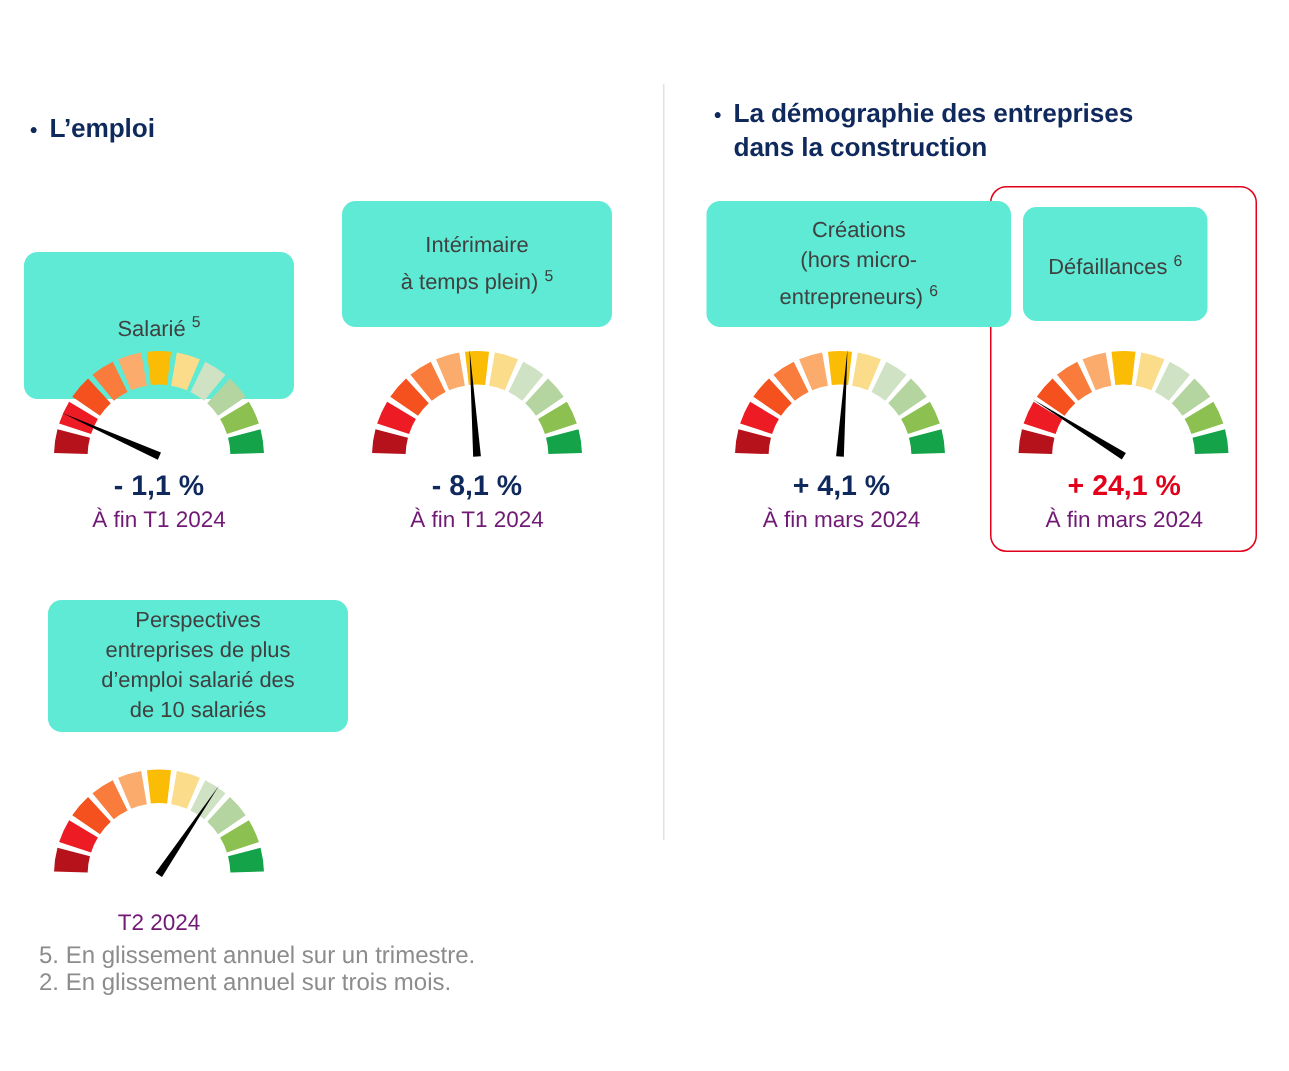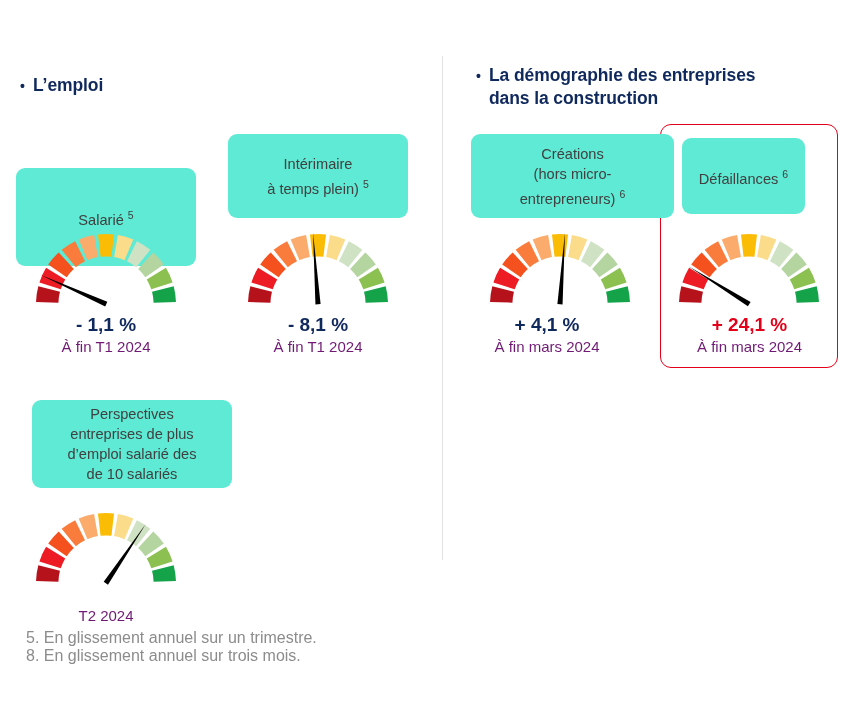--- a/index.html
+++ b/index.html
@@ -82,21 +82,21 @@
   }
   .value-main.alert { color: #e2001a; }
   .value-sub {
     color: #701a75;
     font-size: 15px;
     line-height: 20px;
     white-space: nowrap;
   }
   #val-salarie      { left: 16px;  top: 313px; width: 180px; }
   #val-interimaire  { left: 228px; top: 313px; width: 180px; }
-  #val-creations    { left: 457px; top: 313px; width: 180px; }
+  #val-creations    { left: 471px; top: 313px; width: 180px; }
   #val-defaillances { left: 682px; top: 313px; width: 135px; }
   #val-perspectives { left: 16px;  top: 606px; width: 180px; }
 
   .highlight-frame {
     position: absolute;
     left: 660px;
     top: 124px;
     width: 178px;
     height: 244px;
     border: 1.6px solid #e2001a;
@@ -196,21 +196,21 @@
       <path d="M 149.9214782820984 41.814140324043606 A 70 70 0 0 1 156.5876712946484 56.41106691946409 L 135.27961648036091 63.319525505235575 A 47.6 47.6 0 0 0 130.74660523182692 53.393615420349654 Z" fill="#8cc152"></path>
       <path d="M 157.6889721482795 60.161753182853424 A 70 70 0 0 1 159.9727080528248 76.04548528935018 L 137.58144147592088 76.67092999675813 A 47.6 47.6 0 0 0 136.02850106083008 65.86999216434033 Z" fill="#15a34a"></path>
       <polygon points="129.92637330781133,18.806717319570012 87.70433625856678,76.77937393675668 91.99171555210934,79.671247785185" fill="#000000"></polygon>
     </svg>
   <div class="value-block" id="val-perspectives">
     <div class="value-sub">T2 2024</div>
   </div>
 
   <div class="footnotes">
     <div class="footnote">5. En glissement annuel sur un trimestre.</div>
-    <div class="footnote">8. En glissement annuel sur trois mois.</div>
+    <div class="footnote">2. En glissement annuel sur trois mois.</div>
   </div>
 </div>
 
 <div class="panel" id="right-panel">
 </div>
 
 <div class="section-title" id="title-demo">
   <span class="bullet">•</span>
   <span>La démographie des entreprises</span><br>
   <span>dans la construction</span>

